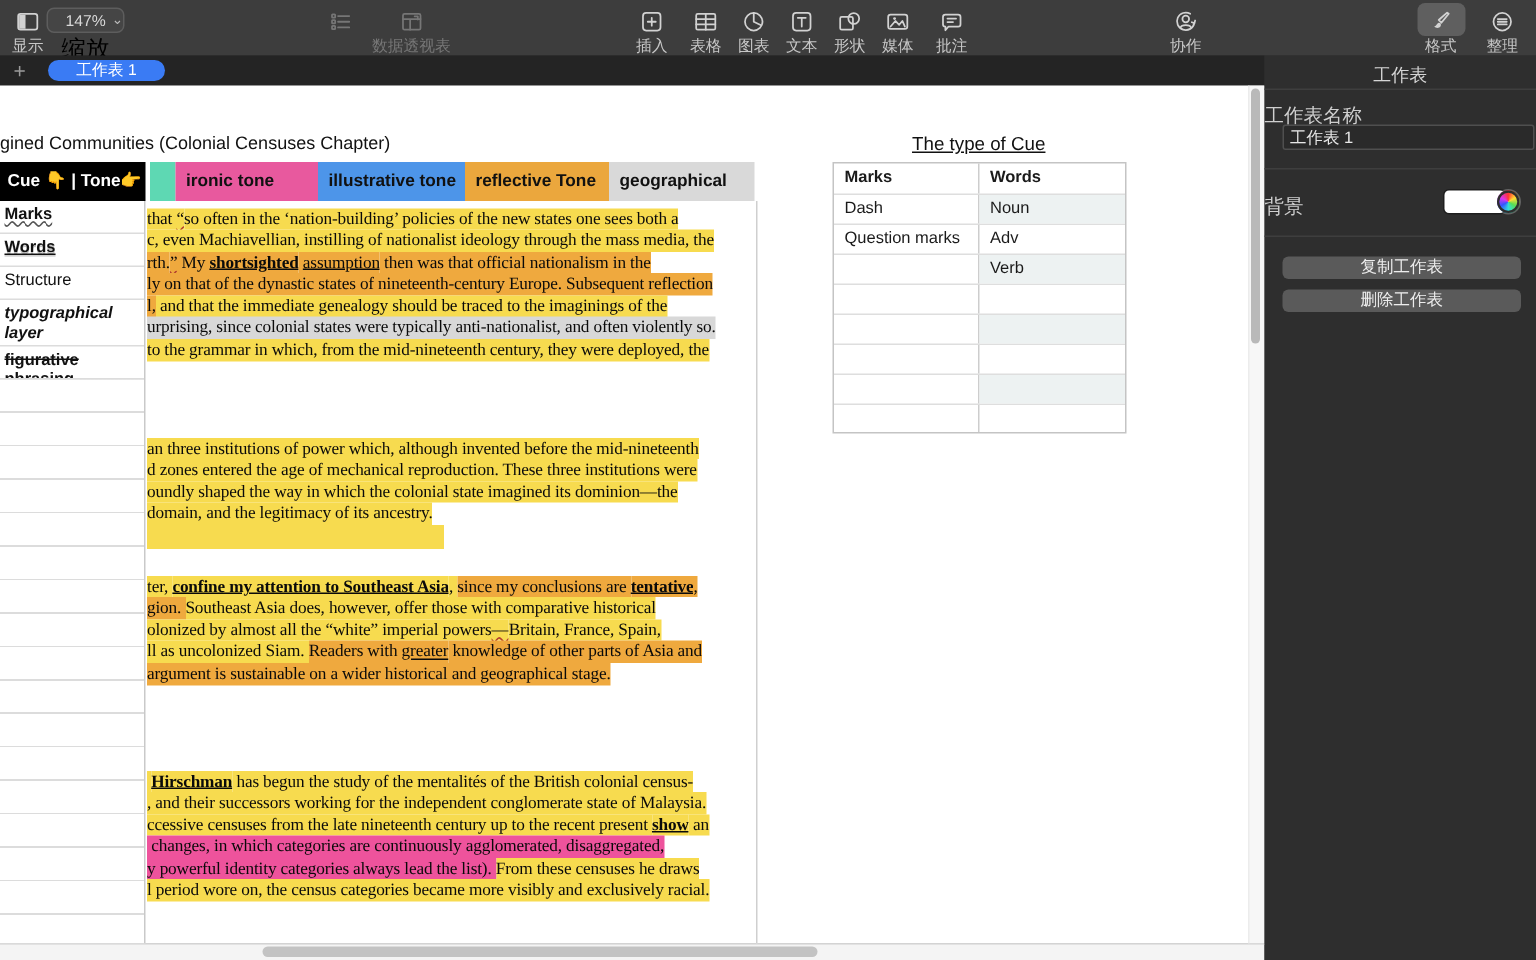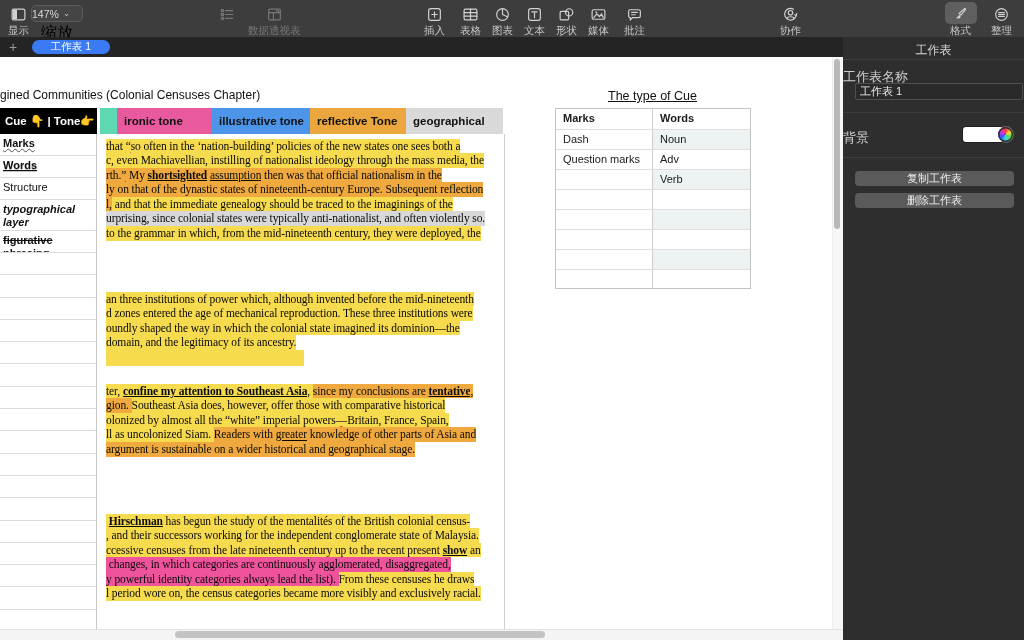--- a/index.html
+++ b/index.html
@@ -9,21 +9,21 @@
   .toolbar{position:absolute;left:0;top:0;width:1024px;height:37px;background:#3d3d3d;}
   .titem{position:absolute;top:5px;display:flex;flex-direction:column;align-items:center;gap:1px;cursor:default;}
   .titem .ic{width:18px;height:18px;display:flex;align-items:center;justify-content:center;}
   .titem .lb{font-size:10.5px;color:#c7c7c7;white-space:nowrap;}
   .titem.dis .lb{color:#767676;}
   .titem.dis svg *{stroke:#767676 !important;fill:none;}
   .titem svg *{stroke:#d2d2d2;fill:none;stroke-width:1.1;stroke-linecap:round;stroke-linejoin:round;}
   .titem svg .fil{fill:#d2d2d2;stroke:none;}
   .zoomctl{position:absolute;left:31px;top:5px;display:flex;flex-direction:column;align-items:center;gap:1px;}
   .zoompill{width:50px;height:15px;border:1px solid #5d5d5d;border-radius:5px;background:#454545;
-    color:#d8d8d8;font-size:10.5px;display:flex;align-items:center;justify-content:flex-start;gap:4px;}
+    color:#d8d8d8;font-size:10.5px;display:flex;align-items:center;justify-content:flex-end;gap:4px;}
   .zoompill .chev{font-size:9px;color:#bdbdbd;transform:translateY(-1px);}
   .activepill{position:absolute;left:-7px;top:-3px;width:32px;height:22px;background:#5f5f5f;border-radius:5px;z-index:0;}
   .titem .ic{position:relative;z-index:1;}
   
   .tabbar{position:absolute;left:0;top:37px;width:843px;height:20px;background:#242424;}
   .tab-add{position:absolute;left:9px;top:1px;color:#9a9a9a;font-size:14px;line-height:18px;}
   .tab-pill{position:absolute;left:32px;top:3px;width:78px;height:14px;border-radius:7px;background:var(--tab-blue);
     color:#fff;font-size:10.5px;display:flex;align-items:center;justify-content:center;}
   
   .content{position:absolute;left:0;top:57px;width:843px;height:572px;background:#ffffff;overflow:hidden;}
@@ -40,21 +40,21 @@
   .lrow.wavy span{font-weight:bold;text-decoration:underline;text-decoration-style:wavy;text-decoration-color:#555;text-decoration-thickness:1px;}
   .lrow.underline span{font-weight:bold;text-decoration:underline;text-shadow:0 1px 0 rgba(120,120,120,.45);}
   .lrow.plain span{font-weight:normal;}
   .lrow.bold-italic span{font-weight:bold;font-style:italic;}
   .lrow.strike span{font-weight:bold;text-decoration:line-through;}
   .left-filler{position:absolute;left:0;width:96px;bottom:0;
     background:repeating-linear-gradient(to bottom,#ffffff 0 21.3px,#dcdcdc 21.3px 22.3px);}
   .text-col-border{position:absolute;left:504px;top:77px;width:1px;height:495px;background:#cfcfcf;}
   
   .para{position:absolute;left:98px;font-family:"Liberation Serif",serif;font-size:11.5px;
-    line-height:14.55px;letter-spacing:-0.1px;color:#0a0a0a;padding-left:8px;}
+    line-height:14.55px;letter-spacing:-0.1px;color:#0a0a0a;}
   .pline{white-space:pre;height:14.55px;}
   .pline span{padding:1.4px 0;}
   .h-y{background:var(--hl-y);} .h-o{background:var(--hl-o);}
   .h-g{background:var(--hl-g);} .h-p{background:var(--hl-p);}
   .sb{font-weight:bold;} .su{text-decoration:underline;}
   .sw{text-decoration:underline;text-decoration-style:wavy;text-decoration-color:#b3402e;text-decoration-thickness:1px;}
   .sb.su{text-decoration:underline;}
   .barseg{display:inline-block;height:13px;vertical-align:text-bottom;}
   
   .cue-title{position:absolute;left:555px;top:32px;width:195px;text-align:center;font-size:12.5px;color:#111;text-decoration:underline;}

